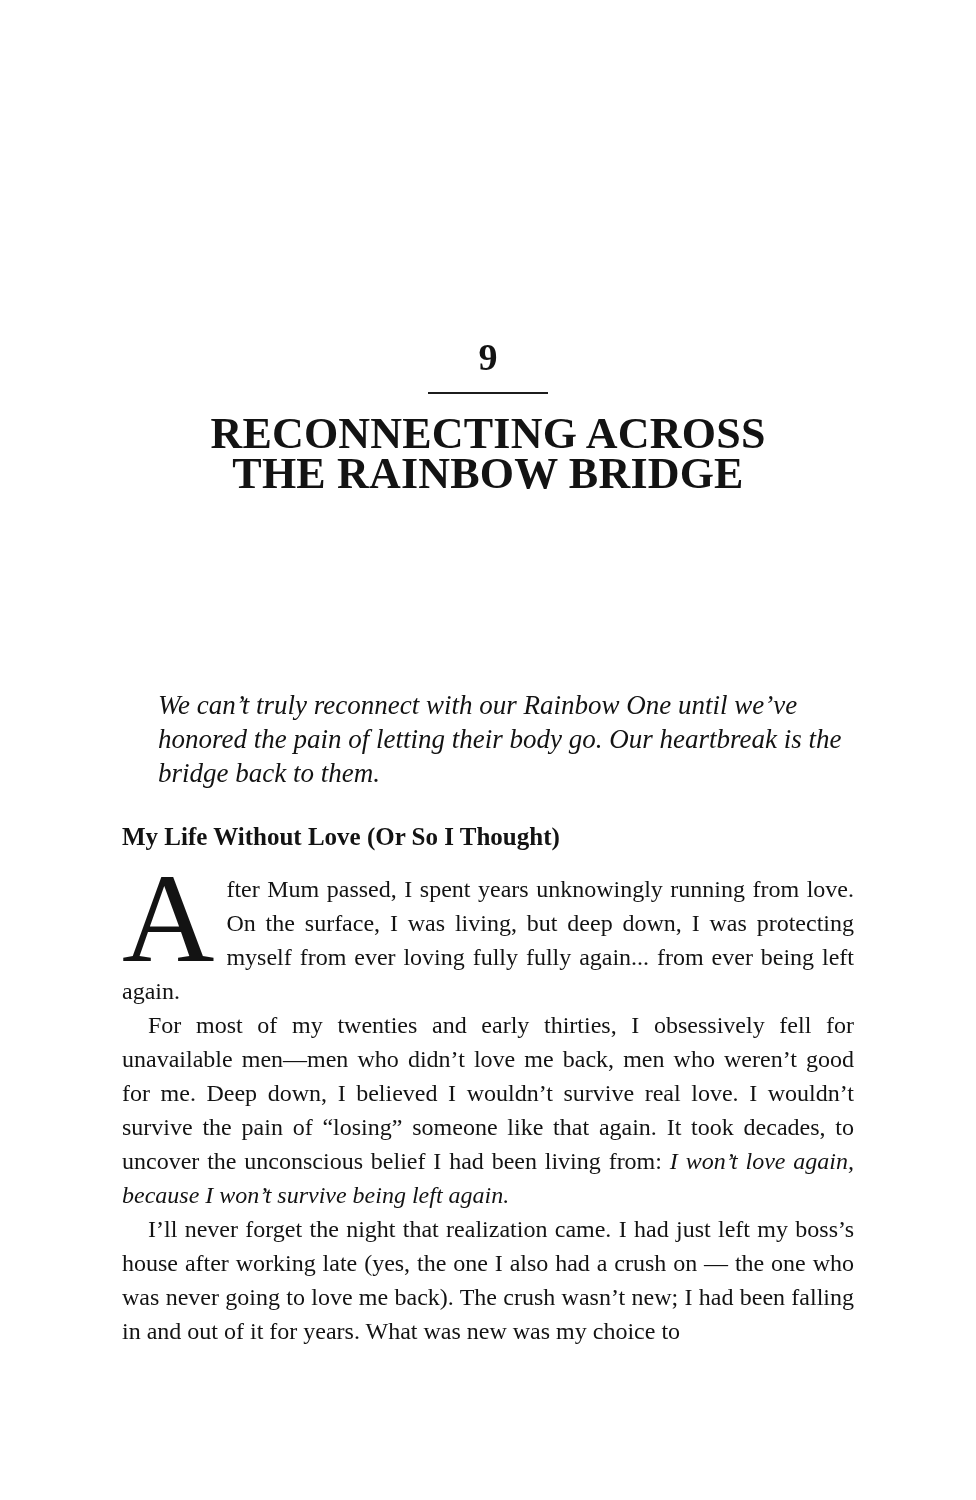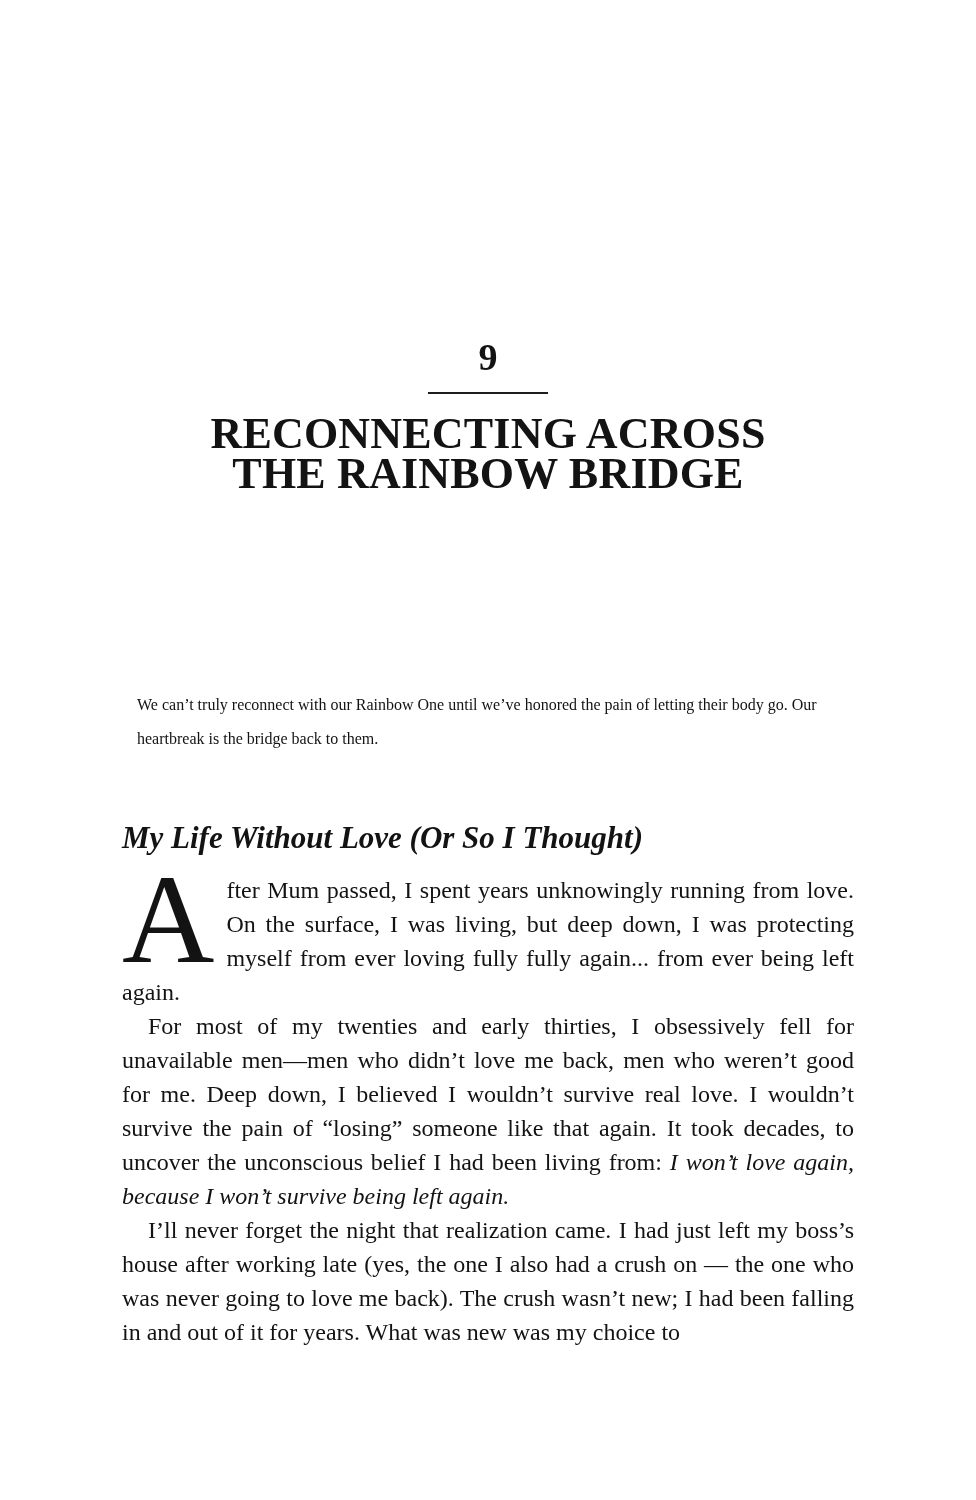--- a/index.html
+++ b/index.html
@@ -33,31 +33,31 @@
   .chapter-title {
     margin: 20px 0 0 0;
     text-align: center;
     font-size: 44px;
     line-height: 40px;
     font-weight: bold;
     letter-spacing: 0.2px;
   }
   .title-line { display: block; }
   .epigraph {
-    margin: 194px 0 0 15px;
+    margin: 194px 0 0 36px;
     width: 700px;
-    font-size: 16px;
+    font-style: italic;
+    font-size: 27px;
     line-height: 34px;
   }
   .section-heading {
-    margin: 67px 0 0 0;
-    font-size: 31px;
+    margin: 32px 0 0 0;
+    font-size: 25px;
     line-height: 30px;
     font-weight: bold;
-    font-style: italic;
   }
   .body-text {
     margin-top: 20px;
     font-size: 24px;
     line-height: 34px;
     text-align: justify;
   }
   .para { margin: 0; padding: 0; }
   .para.indent { text-indent: 26px; }
   .drop-cap {

